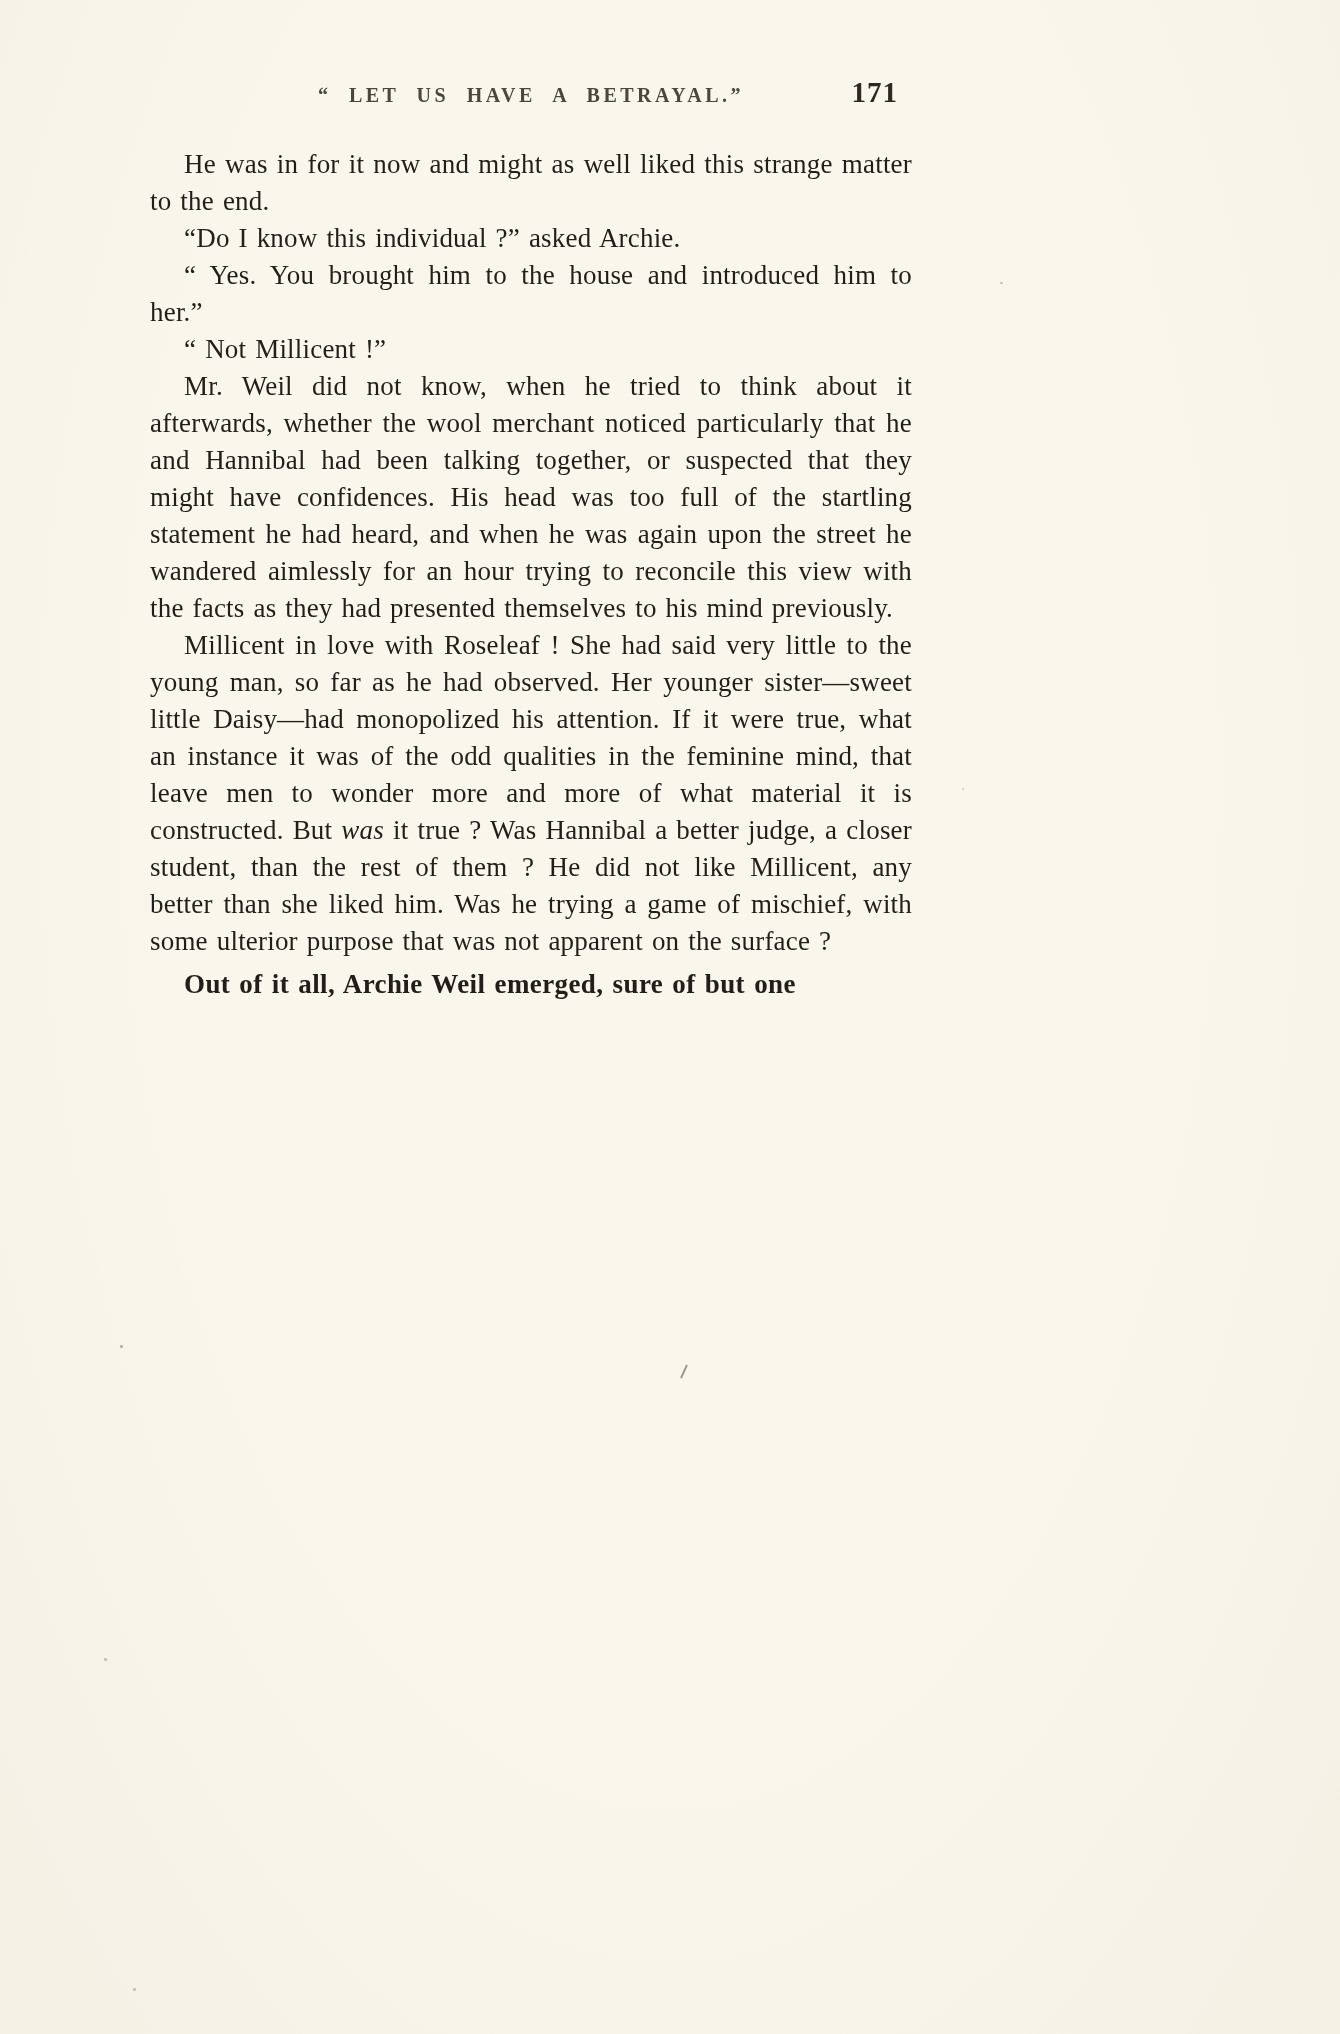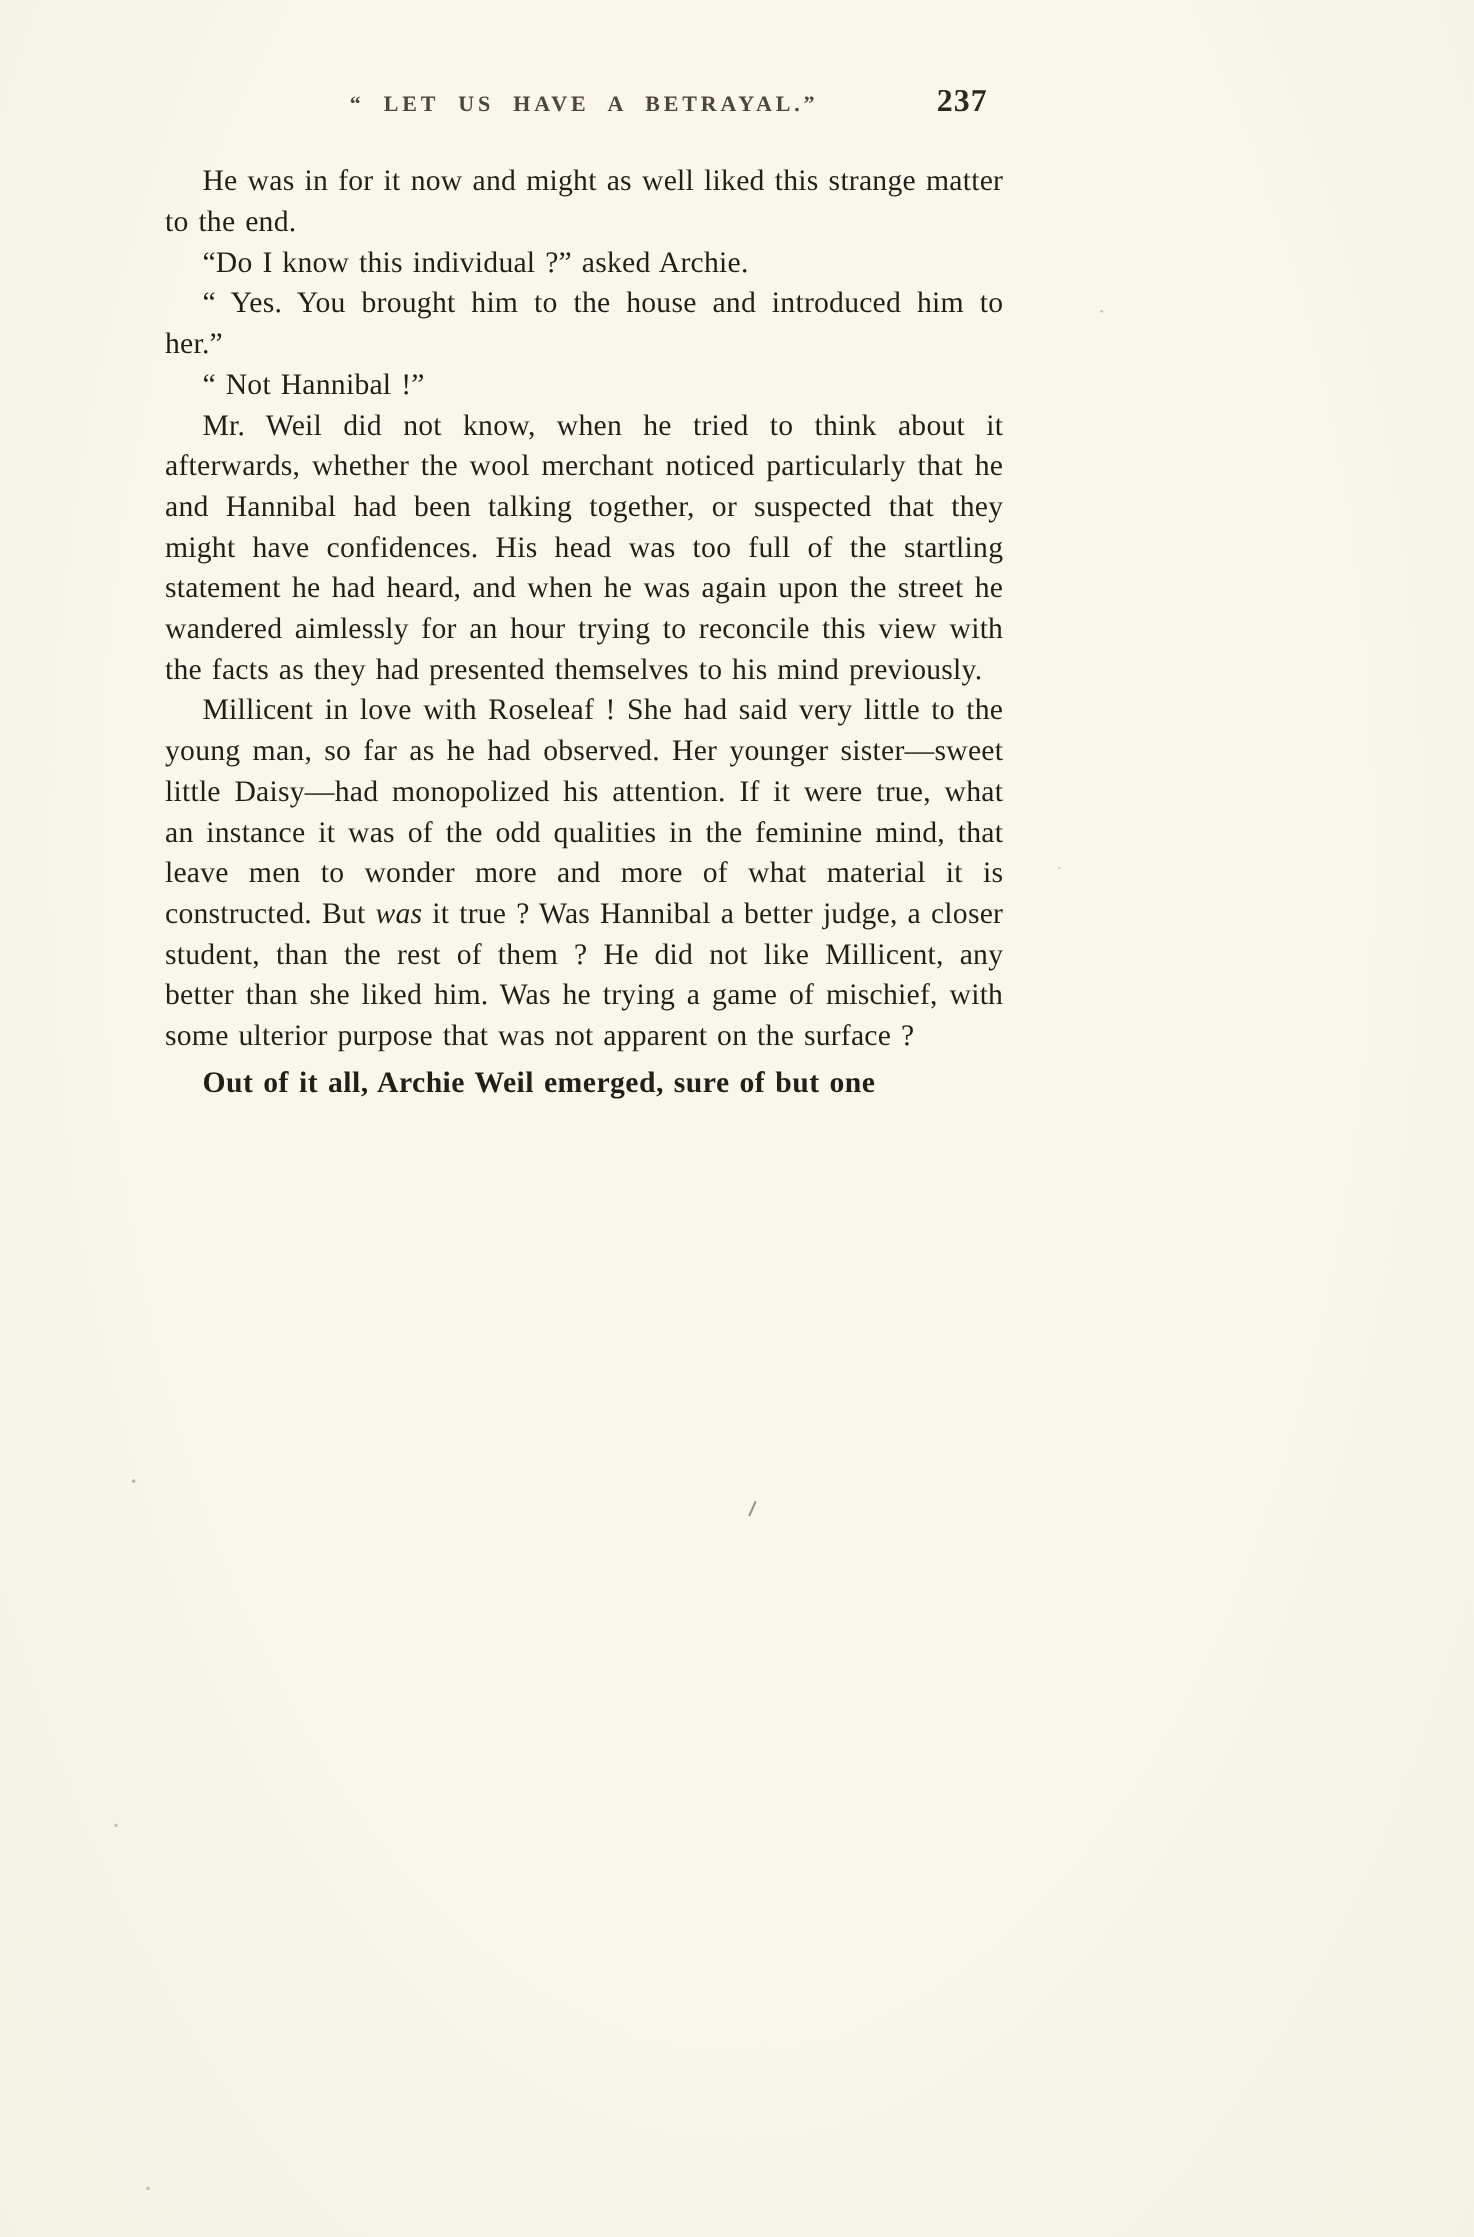--- a/index.html
+++ b/index.html
@@ -75,28 +75,28 @@
     border-radius: 1px;
   }
 </style>
 </head>
 <body>
 
 <div class="page">
 
   <div class="header">
     <span class="running-title">“ LET US HAVE A BETRAYAL.”</span>
-    <span class="page-number">237</span>
+    <span class="page-number">171</span>
   </div>
 
   <div class="body-text">
       <p class="para"><span>He was in for it now and might as well liked this strange matter to the end.</span></p>
       <p class="para"><span>“Do I know this individual ?” asked Archie.</span></p>
       <p class="para"><span>“ Yes. You brought him to the house and introduced him to her.”</span></p>
-      <p class="para"><span>“ Not Hannibal !”</span></p>
+      <p class="para"><span>“ Not Millicent !”</span></p>
       <p class="para"><span>Mr. Weil did not know, when he tried to think about it afterwards, whether the wool merchant noticed particularly that he and Hannibal had been talking together, or suspected that they might have confidences. His head was too full of the startling statement he had heard, and when he was again upon the street he wandered aimlessly for an hour trying to reconcile this view with the facts as they had presented themselves to his mind previously.</span></p>
       <p class="para"><span>Millicent in love with Roseleaf ! She had said very little to the young man, so far as he had observed. Her younger sister—sweet little Daisy—had monopolized his attention. If it were true, what an instance it was of the odd qualities in the feminine mind, that leave men to wonder more and more of what material it is constructed. But </span><span class="italic">was</span><span> it true ? Was Hannibal a better judge, a closer student, than the rest of them ? He did not like Millicent, any better than she liked him. Was he trying a game of mischief, with some ulterior purpose that was not apparent on the surface ?</span></p>
       <p class="para"><span class="bold">Out of it all, Archie Weil emerged, sure of but one</span></p>
     </div>
 
   <div class="speck" style="left:683px; top:1364px; width:2px; height:15px; transform:rotate(24deg); opacity:.65;"></div>
   <div class="speck" style="left:120px; top:1345px; width:3px; height:3px; opacity:.45;"></div>
   <div class="speck" style="left:104px; top:1658px; width:3px; height:3px; opacity:.35;"></div>
   <div class="speck" style="left:133px; top:1988px; width:3px; height:3px; opacity:.35;"></div>
   <div class="speck" style="left:1000px; top:282px; width:3px; height:2px; opacity:.35;"></div>

